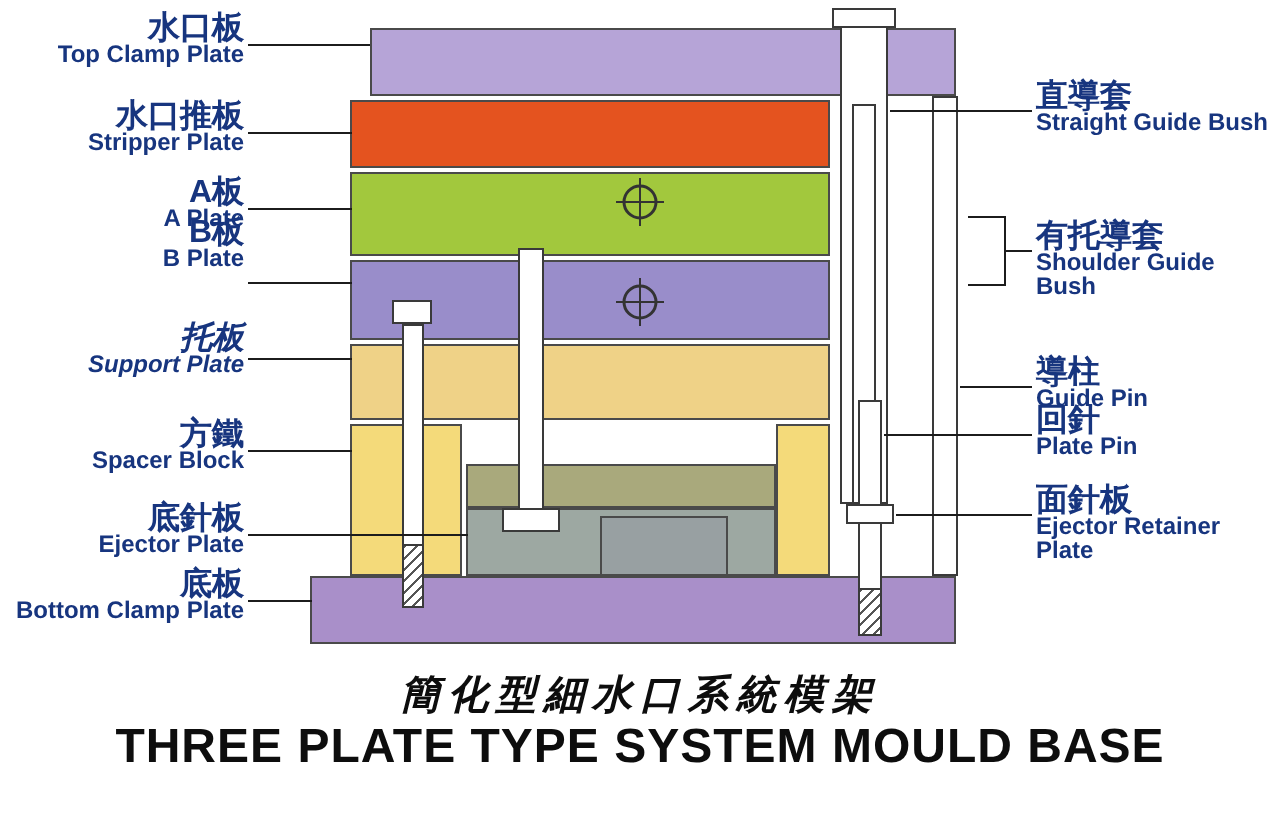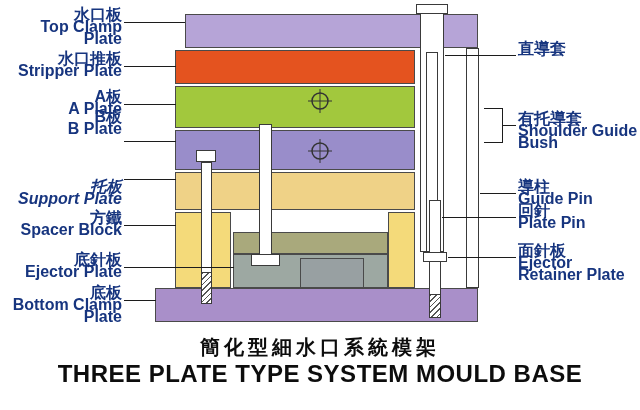--- a/index.html
+++ b/index.html
@@ -8,25 +8,25 @@
     font-family:"Liberation Sans","DejaVu Sans",sans-serif;
   }
   .abs{position:absolute;}
   .plate{position:absolute;border:1px solid #4a4a4a;box-sizing:border-box;}
   .pin{position:absolute;background:#ffffff;border:1px solid #3a3a3a;box-sizing:border-box;}
   .thread{background-image:repeating-linear-gradient(135deg,#555 0,#555 1px,transparent 1px,transparent 4px);}
   .lineh{position:absolute;height:1px;background:#1c1c1c;}
   .linev{position:absolute;width:1px;background:#1c1c1c;}
   .lbl{position:absolute;color:#17357f;font-weight:bold;}
   .lbl .zh{font-size:16px;line-height:13px;}
-  .lbl .en{font-size:16px;line-height:12px;}
+  .lbl .en{font-size:12px;line-height:12px;}
   .left-lbl{left:0;width:122px;text-align:right;}
   .right-lbl{left:518px;width:122px;text-align:left;}
   .title-zh{position:absolute;top:334px;left:0;width:640px;text-align:center;
-    font-size:20px;font-weight:bold;letter-spacing:4px;color:#0d0d0d;}
+    font-size:20px;font-weight:bold;letter-spacing:4px;color:#0d0d0d;font-style:italic;}
   .title-en{position:absolute;top:360px;left:0;width:640px;text-align:center;
     font-size:24px;font-weight:800;letter-spacing:0.5px;color:#0d0d0d;}
 </style>
 </head>
 <body>
 
 <div class="canvas">
 
   <div class="plate" style="left: 185px; top: 14px; width: 293px; height: 34px; background-color: rgb(182, 164, 215);"></div>
   <div class="plate" style="left: 175px; top: 50px; width: 240px; height: 34px; background-color: rgb(228, 83, 31);"></div>
@@ -95,39 +95,40 @@
     <div class="en">Stripper Plate</div>
   </div>
   <div class="lbl left-lbl" style="top:90px">
     <div class="zh">A板</div>
     <div class="en">A Plate</div>
   </div>
   <div class="lbl left-lbl" style="top:110px">
     <div class="zh">B板</div>
     <div class="en">B Plate</div>
   </div>
-  <div class="lbl left-lbl" style="top:180px;font-style:italic">
+  <div class="lbl left-lbl" style="top:163px;font-style:italic">
     <div class="zh">托板</div>
     <div class="en">Support Plate</div>
   </div>
   <div class="lbl left-lbl" style="top:253px">
     <div class="zh">底針板</div>
     <div class="en">Ejector Plate</div>
   </div>
   <div class="lbl left-lbl" style="top:211px">
     <div class="zh">方鐵</div>
     <div class="en">Spacer Block</div>
   </div>
   <div class="lbl left-lbl" style="top:286px">
     <div class="zh">底板</div>
     <div class="en">Bottom Clamp Plate</div>
   </div>
 
   <div class="lbl right-lbl" style="top:42px">
     <div class="zh">直導套</div>
+    <div class="en">Straight Guide Bush</div>
   </div>
   <div class="lbl right-lbl" style="top:112px">
     <div class="zh">有托導套</div>
     <div class="en">Shoulder Guide Bush</div>
   </div>
   <div class="lbl right-lbl" style="top:180px">
     <div class="zh">導柱</div>
     <div class="en">Guide Pin</div>
   </div>
   <div class="lbl right-lbl" style="top:204px">

